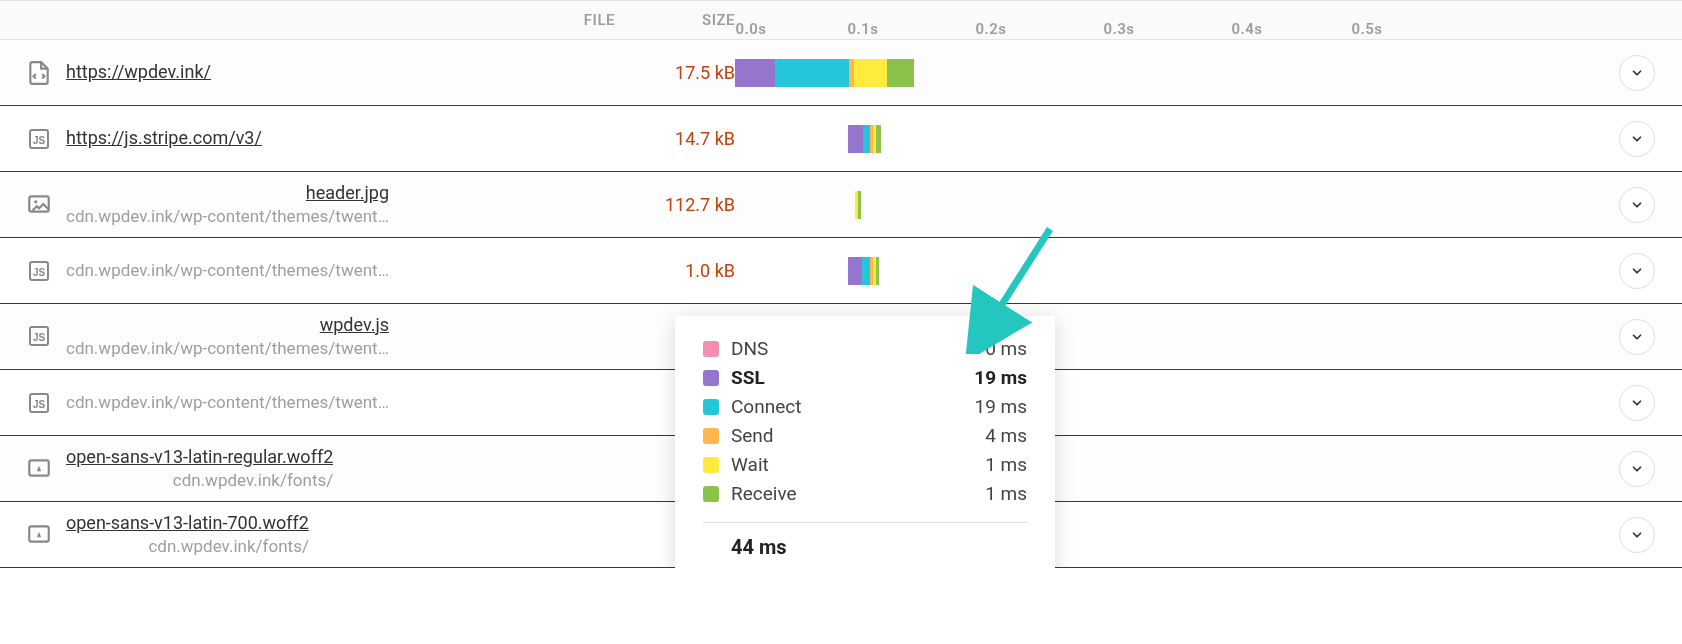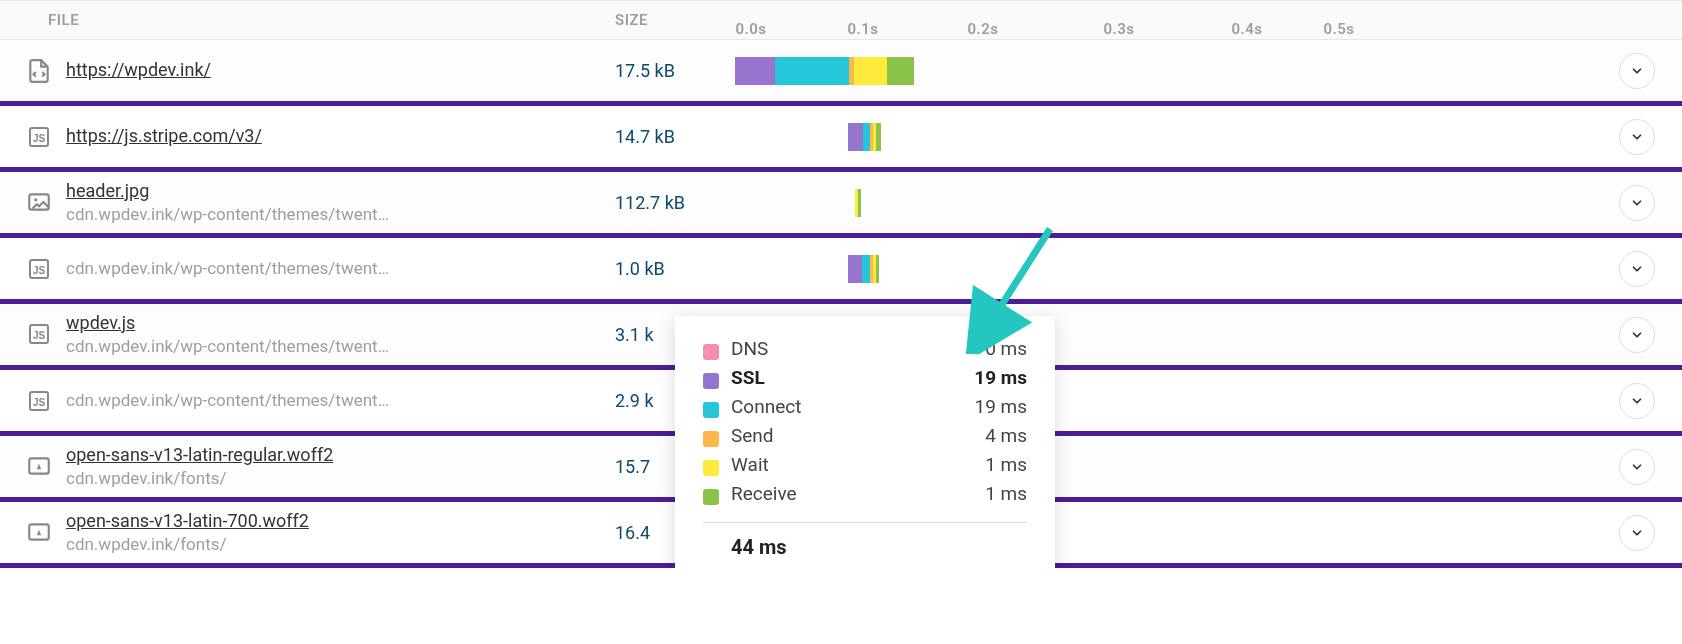--- a/index.html
+++ b/index.html
@@ -4,21 +4,21 @@
 <style>
   * { box-sizing: border-box; margin: 0; padding: 0; }
   body {
     font-family: -apple-system, BlinkMacSystemFont, "Segoe UI", Roboto, Arial, sans-serif;
     font-size: 18px;
     color: #333;
     background: #fff;
     width: 1682px;
     position: relative;
   }
-  .table { width: 100%; }
+  .table { width: 100%; text-align: right; }
   .header-row {
     display: flex;
     align-items: center;
     height: 40px;
     border-top: 1px solid #e5e5e5;
     border-bottom: 1px solid #e5e5e5;
     background: #fafafa;
     color: #9e9e9e;
     font-weight: 600;
     font-size: 15px;
@@ -29,42 +29,42 @@
   .col-waterfall { flex: 1; position: relative; }
   .col-expand { width: 90px; display: flex; align-items: center; justify-content: center; }
 
   .ticks { position: relative; height: 100%; width: 100%; }
   .tick { position: absolute; top: 0; font-size: 15px; color: #9e9e9e; transform: translateX(-50%); }
 
   .row {
     display: flex;
     align-items: center;
     min-height: 66px;
-    border-bottom: 5px solid #4c1d95;
+    border-bottom: 1px solid #4c1d95;
     background: #fff;
     position: relative;
   }
   .row:nth-child(odd) { background: #fdfdfd; }
   .row .file-cell {
     width: 615px;
     display: flex;
     align-items: center;
     padding-left: 26px;
   }
   .file-icon {
     width: 26px; height: 26px;
     margin-right: 14px;
     color: #888;
     flex-shrink: 0;
     display: flex; align-items: center; justify-content: center;
   }
   .file-text { display: flex; flex-direction: column; line-height: 1.35; overflow: hidden; }
   .file-name { color: #333; text-decoration: underline; white-space: nowrap; overflow: hidden; text-overflow: ellipsis; max-width: 520px; }
   .file-sub { color: #9e9e9e; font-size: 17px; white-space: nowrap; overflow: hidden; text-overflow: ellipsis; max-width: 520px; }
-  .size-cell { width: 120px; color: #0c4a6e; }
+  .size-cell { width: 120px; color: #c2410c; }
   .waterfall-cell { flex: 1; position: relative; height: 100%; }
   .gridlines { position: absolute; inset: 0; pointer-events: none; }
   .gridline { position: absolute; top: 0; bottom: 0; width: 1px; background: #eee; }
   .bar {
     position: absolute;
     top: 50%;
     transform: translateY(-50%);
     height: 28px;
     display: flex;
   }
@@ -90,21 +90,21 @@
     top: 316px;
     width: 380px;
     background: #fff;
     box-shadow: 0 4px 20px rgba(0,0,0,0.15);
     border-radius: 2px;
     padding: 18px 28px 20px 28px;
     z-index: 10;
   }
   .tooltip-row {
     display: flex;
-    align-items: flex-end;
+    align-items: center;
     padding: 3px 0;
     font-size: 19px;
     color: #444;
   }
   .tooltip-row.bold { font-weight: 700; color: #222; }
   .tooltip-swatch {
     width: 16px; height: 16px;
     border-radius: 3px;
     margin-right: 12px;
   }
@@ -133,24 +133,24 @@
 <body>
 
 <div class="table">
   <div class="header-row">
     <div class="col-file">FILE</div>
     <div class="col-size">SIZE</div>
     <div class="col-waterfall">
       <div class="ticks" id="hdr-ticks">
           <span class="tick" style="left: 16px;">0.0s</span>
           <span class="tick" style="left: 128px;">0.1s</span>
-          <span class="tick" style="left: 248px;">0.2s</span>
+          <span class="tick" style="left: 256px;">0.2s</span>
           <span class="tick" style="left: 384px;">0.3s</span>
           <span class="tick" style="left: 512px;">0.4s</span>
-          <span class="tick" style="left: 604px;">0.5s</span>
+          <span class="tick" style="left: 632px;">0.5s</span>
         </div>
     </div>
     <div class="col-expand"></div>
   </div>
   <div id="rows">
       <div class="row">
         <div class="file-cell">
           <span class="file-icon">
             <svg viewBox="0 0 24 24" width="26" height="26" fill="none" stroke="#888" stroke-width="2">
               <path d="M14 2H6a2 2 0 0 0-2 2v16a2 2 0 0 0 2 2h12a2 2 0 0 0 2-2V8z"></path>

